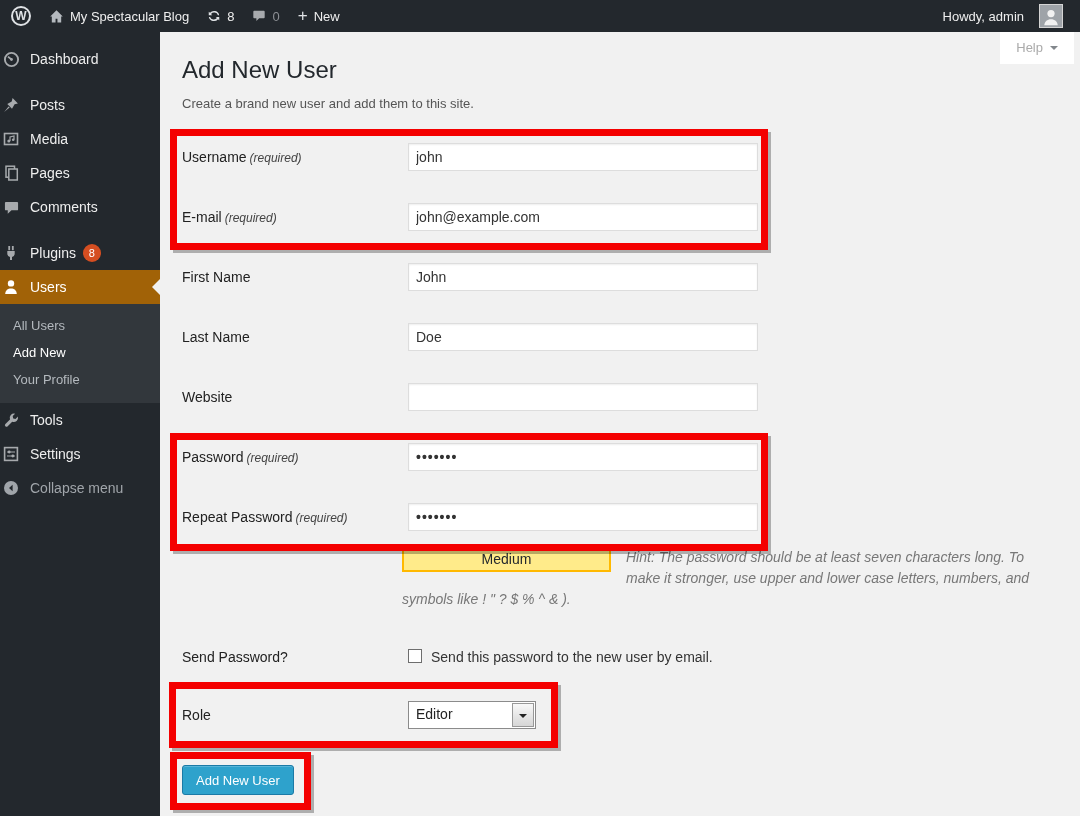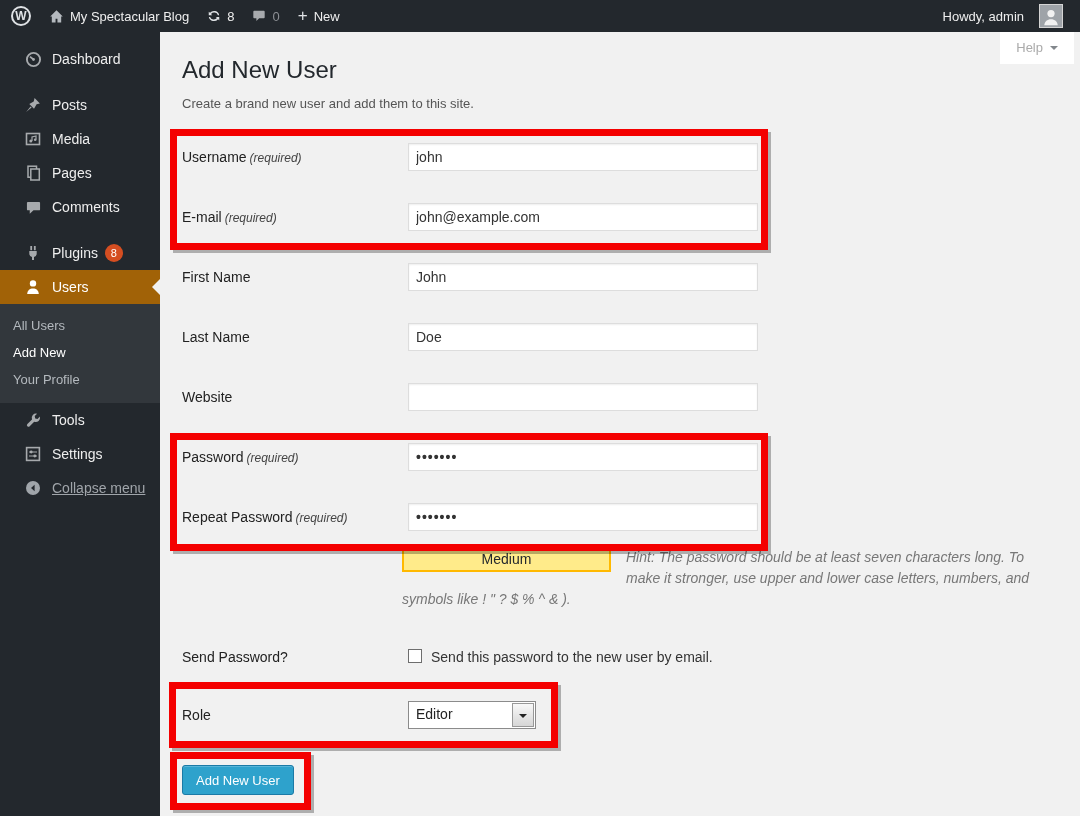--- a/index.html
+++ b/index.html
@@ -31,25 +31,25 @@
     width:24px; height:24px; background:#9ea3a8; border:1px solid #d4d4d4;
     margin-right:8px; display:flex; align-items:flex-end; justify-content:center; overflow:hidden;
   }
 
   
   .sidebar {
     position:absolute; top:32px; left:0; width:160px; bottom:0;
     background:#23282d; padding-top:10px; z-index:40;
   }
   .menu-item {
-    height:34px; display:flex; align-items:center; padding-left:23px;
+    height:34px; display:flex; align-items:center; padding-left:1px;
     color:#eee; font-size:14px; cursor:pointer; position:relative;
   }
   .menu-item .mi { width:20px; margin-right:9px; color:#a7aaad; display:flex; justify-content:center; align-items:center; }
-  .menu-item.dim, .menu-item.dim .mi { color:#a0a5aa;text-decoration:underline; }
+  .menu-item.dim, .menu-item.dim .mi { color:#a0a5aa; }
   .menu-item.active { background:#a16207; color:#fff; }
   .menu-item.active .mi { color:#fff; }
   .menu-arrow {
     position:absolute; right:0; top:50%; margin-top:-8px; width:0; height:0;
     border:8px solid transparent; border-right-color:#f1f1f1;
   }
   .menu-sep { height:12px; }
   .badge {
     background:#d54e21; color:#fff; border-radius:50%; min-width:18px; height:18px;
     line-height:18px; text-align:center; font-size:11px; margin-left:7px; display:inline-block;

